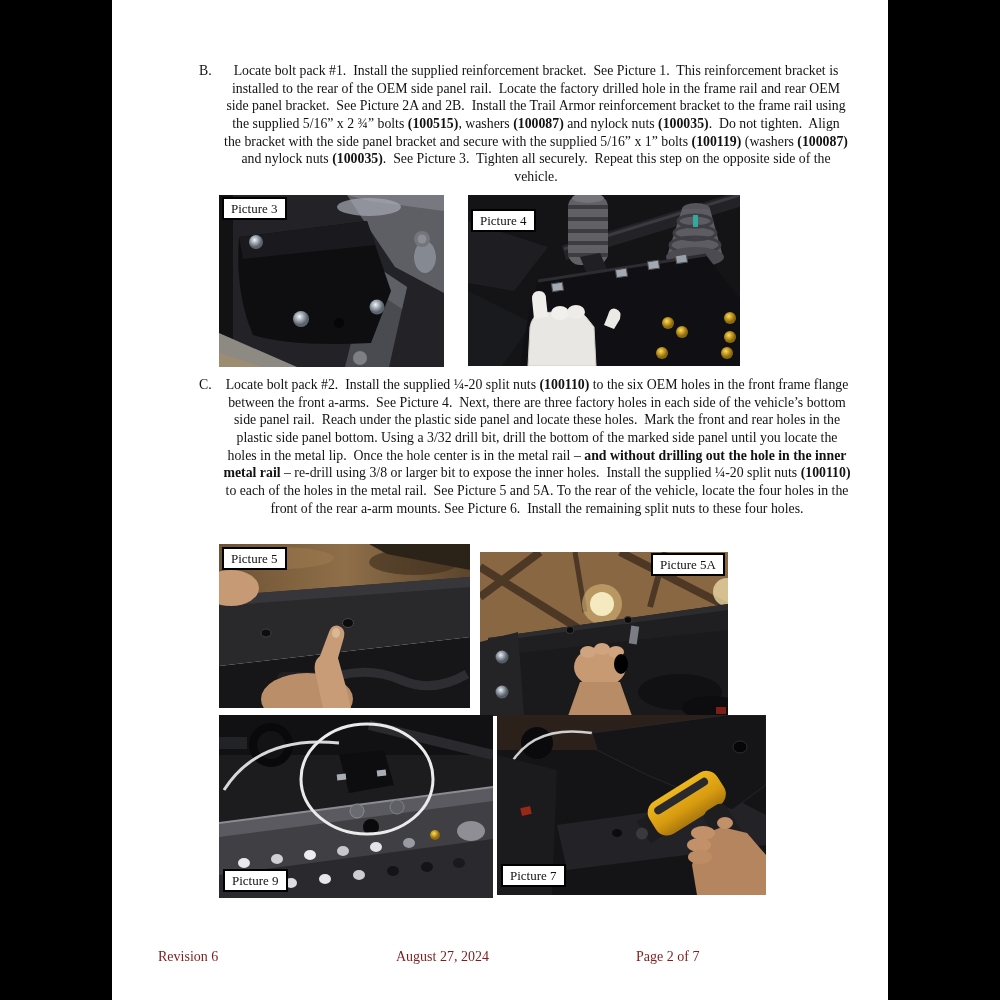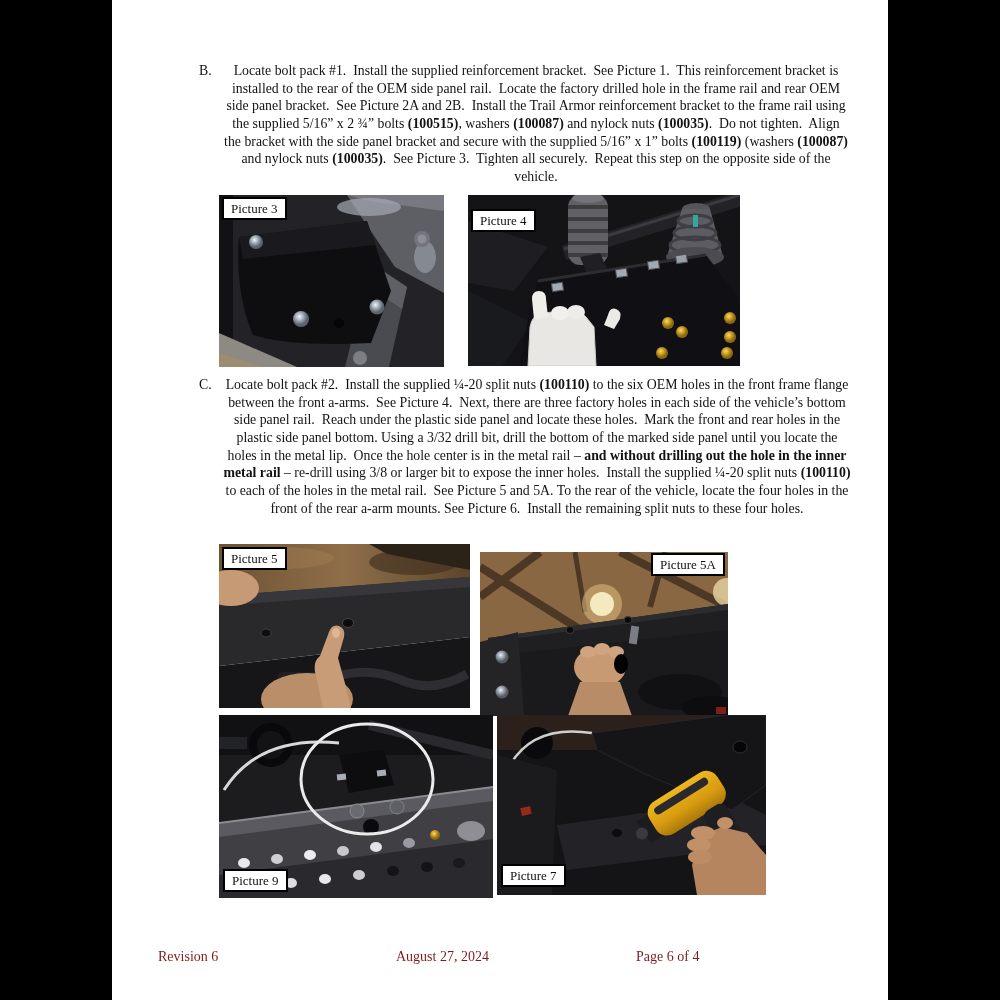--- a/index.html
+++ b/index.html
@@ -256,16 +256,16 @@
         <ellipse cx="206" cy="118" rx="12" ry="7" fill="#c2916a"></ellipse>
         <ellipse cx="202" cy="130" rx="12" ry="7" fill="#c2916a"></ellipse>
         <ellipse cx="203" cy="142" rx="12" ry="7" fill="#bd8c65"></ellipse>
         <ellipse cx="228" cy="108" rx="8" ry="6" fill="#c2916a"></ellipse>
       </svg>
       <div class="plabel" style="left:4px;bottom:8px;margin-top:24px;">Picture 7</div>
     </figure>
 
     <div class="footer-item" style="left:46px;top:948px;">Revision 6</div>
     <div class="footer-item" style="left:284px;top:948px;">August 27, 2024</div>
-    <div class="footer-item" style="left:524px;top:948px;">Page 6 of 4</div>
+    <div class="footer-item" style="left:524px;top:948px;">Page 2 of 7</div>
 
   </div>
 </div>
 
 </body></html>

